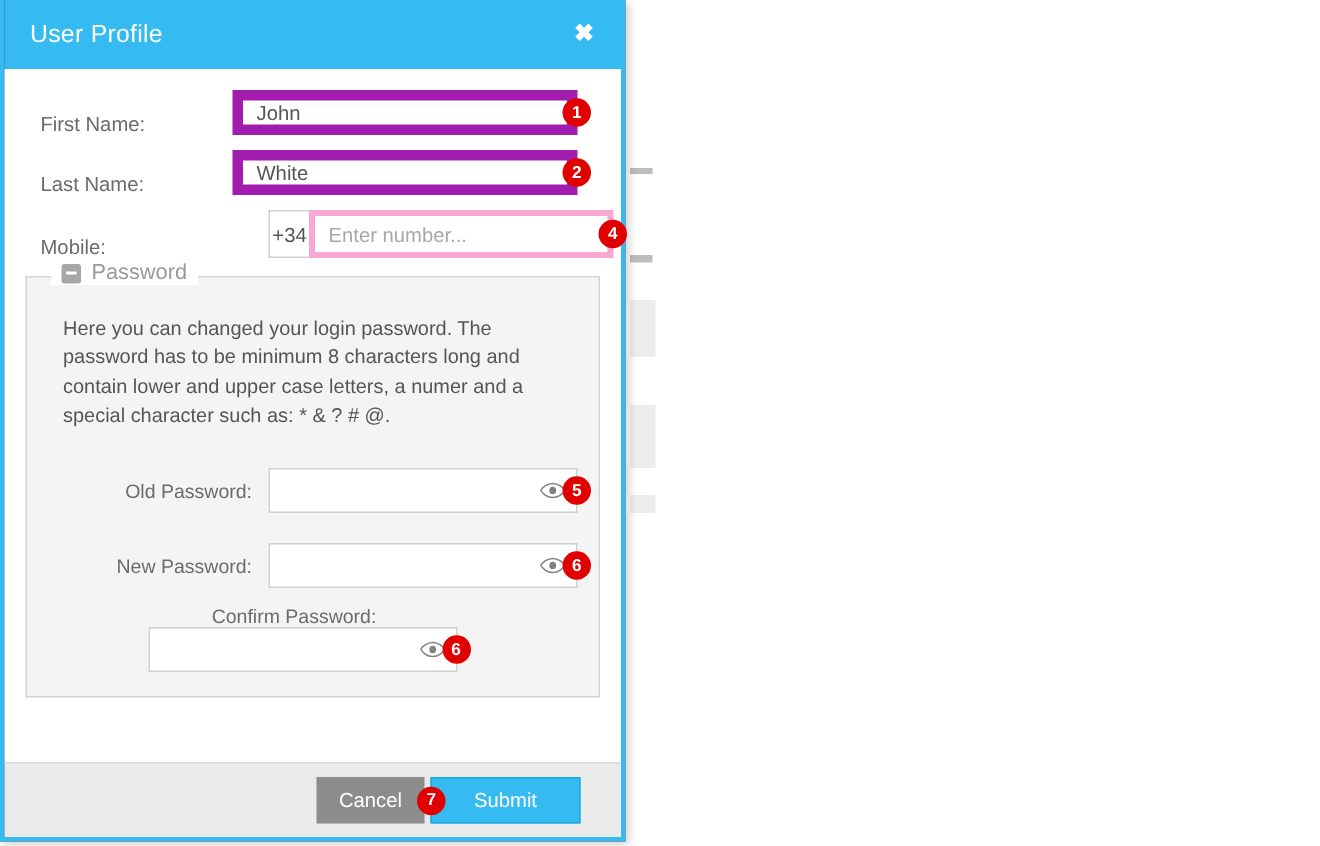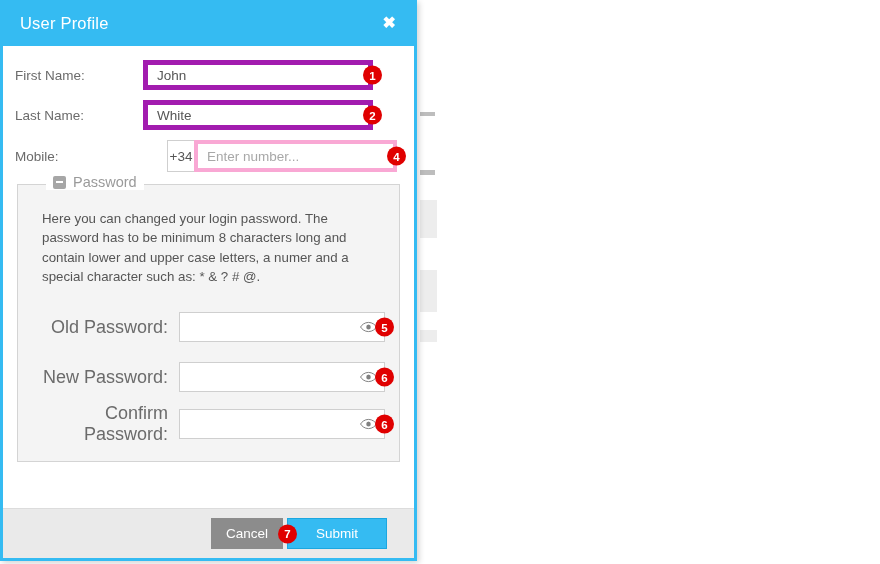--- a/index.html
+++ b/index.html
@@ -75,40 +75,40 @@
     flex: 1 1 auto;
     background: #ffffff;
     padding: 14px 0 0 0;
     box-sizing: border-box;
     position: relative;
   }
 
   
   .row {
     display: flex;
-    align-items: center;
+    align-items: flex-end;
     margin: 0 0 10px 0;
-    padding-left: 12px;
+    padding-left: 24px;
     position: relative;
   }
   .row-label {
     width: 128px;
     flex: none;
     font-size: 13.5px;
     color: #6b6b6b;
   }
   .field-wrap {
     position: relative;
     width: 230px;
     flex: none;
   }
   .text-input {
     width: 100%;
     height: 30px;
-    border: 5px solid #a21caf;
+    border: 7px solid #a21caf;
     box-sizing: border-box;
     font-size: 13.5px;
     color: #555555;
     padding: 0 9px;
     font-family: "Liberation Sans", sans-serif;
     background: #ffffff;
     outline: none;
   }
   .text-input::placeholder { color: #a8a8a8; }
 
@@ -170,21 +170,21 @@
   .pw-fieldset {
     margin: 12px 14px 0 14px;
     border: 1px solid #d4d4d4;
     background: #f4f4f4;
     padding: 0 0 16px 0;
     position: relative;
   }
   .pw-legend {
     position: absolute;
     top: -11px;
-    left: 28px;
+    left: 16px;
     background: #ffffff;
     padding: 0 7px;
     display: flex;
     align-items: center;
     gap: 7px;
     font-size: 14.5px;
     color: #9a9a9a;
   }
   .collapse-icon {
     width: 13px;
@@ -213,21 +213,21 @@
 
   .pw-row {
     display: flex;
     align-items: center;
     position: relative;
     padding-right: 14px;
   }
   .pw-row-label {
     flex: 1;
     text-align: right;
-    font-size: 18px;
+    font-size: 13px;
     color: #6b6b6b;
     padding-right: 11px;
   }
   .pw-field-wrap {
     position: relative;
     width: 206px;
     flex: none;
   }
   .pw-input {
     width: 100%;
@@ -368,21 +368,21 @@
         <span class="pw-field-wrap">
           <input class="pw-input" type="text" value="" style="">
           <svg class="eye-icon" viewBox="0 0 24 16">
             <path d="M12 1.5C6.5 1.5 2.2 5.3 0.8 8c1.4 2.7 5.7 6.5 11.2 6.5S21.8 10.7 23.2 8C21.8 5.3 17.5 1.5 12 1.5z" fill="none" stroke="#808080" stroke-width="1.4"></path>
             <ellipse cx="12" cy="8" rx="3.2" ry="3.6" fill="#808080"></ellipse>
           </svg>
           <span class="badge badge-field">6</span>
         </span>
       </div>
 
-      <div class="pw-row" style="margin-top:11px;">
+      <div class="pw-row" style="margin-top:11px;flex-direction:column;">
         <span class="pw-row-label">Confirm Password:</span>
         <span class="pw-field-wrap">
           <input class="pw-input" type="text" value="" style="">
           <svg class="eye-icon" viewBox="0 0 24 16">
             <path d="M12 1.5C6.5 1.5 2.2 5.3 0.8 8c1.4 2.7 5.7 6.5 11.2 6.5S21.8 10.7 23.2 8C21.8 5.3 17.5 1.5 12 1.5z" fill="none" stroke="#808080" stroke-width="1.4"></path>
             <ellipse cx="12" cy="8" rx="3.2" ry="3.6" fill="#808080"></ellipse>
           </svg>
           <span class="badge badge-field">6</span>
         </span>
       </div>

